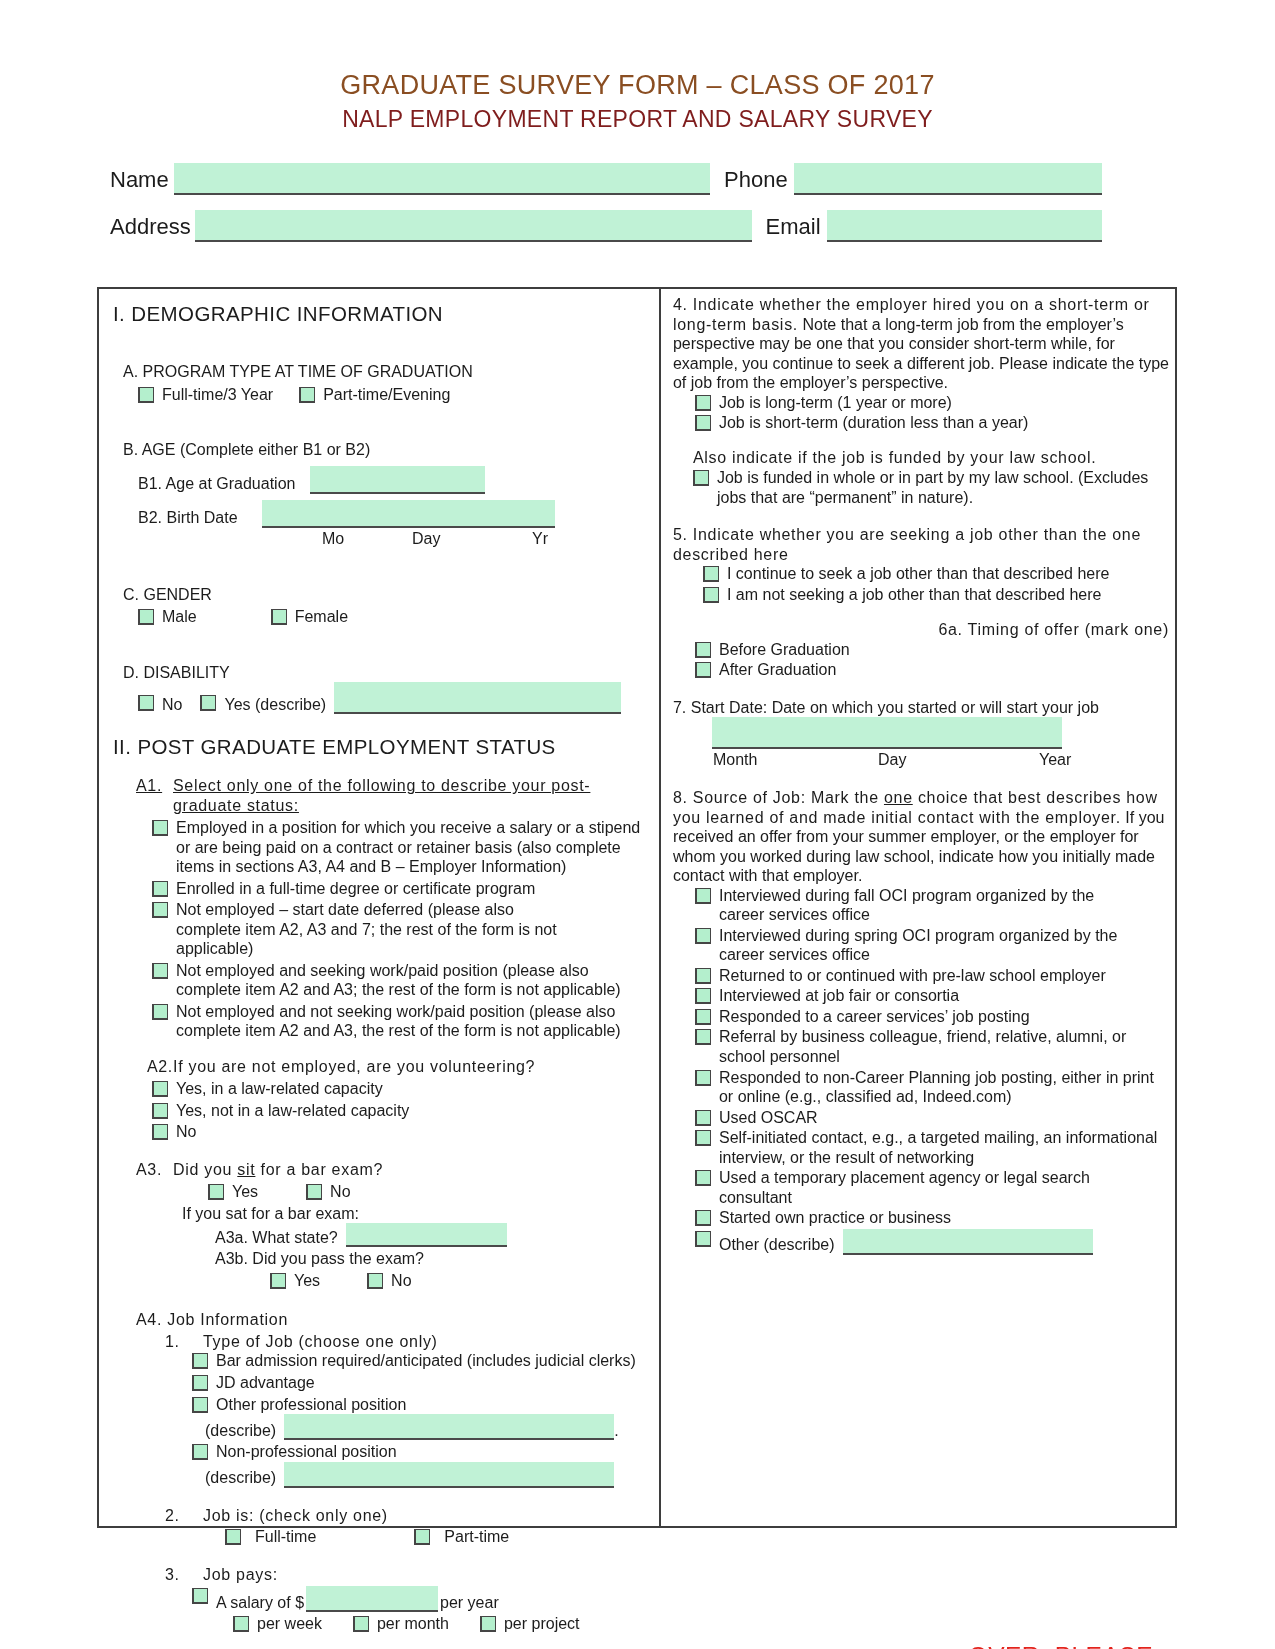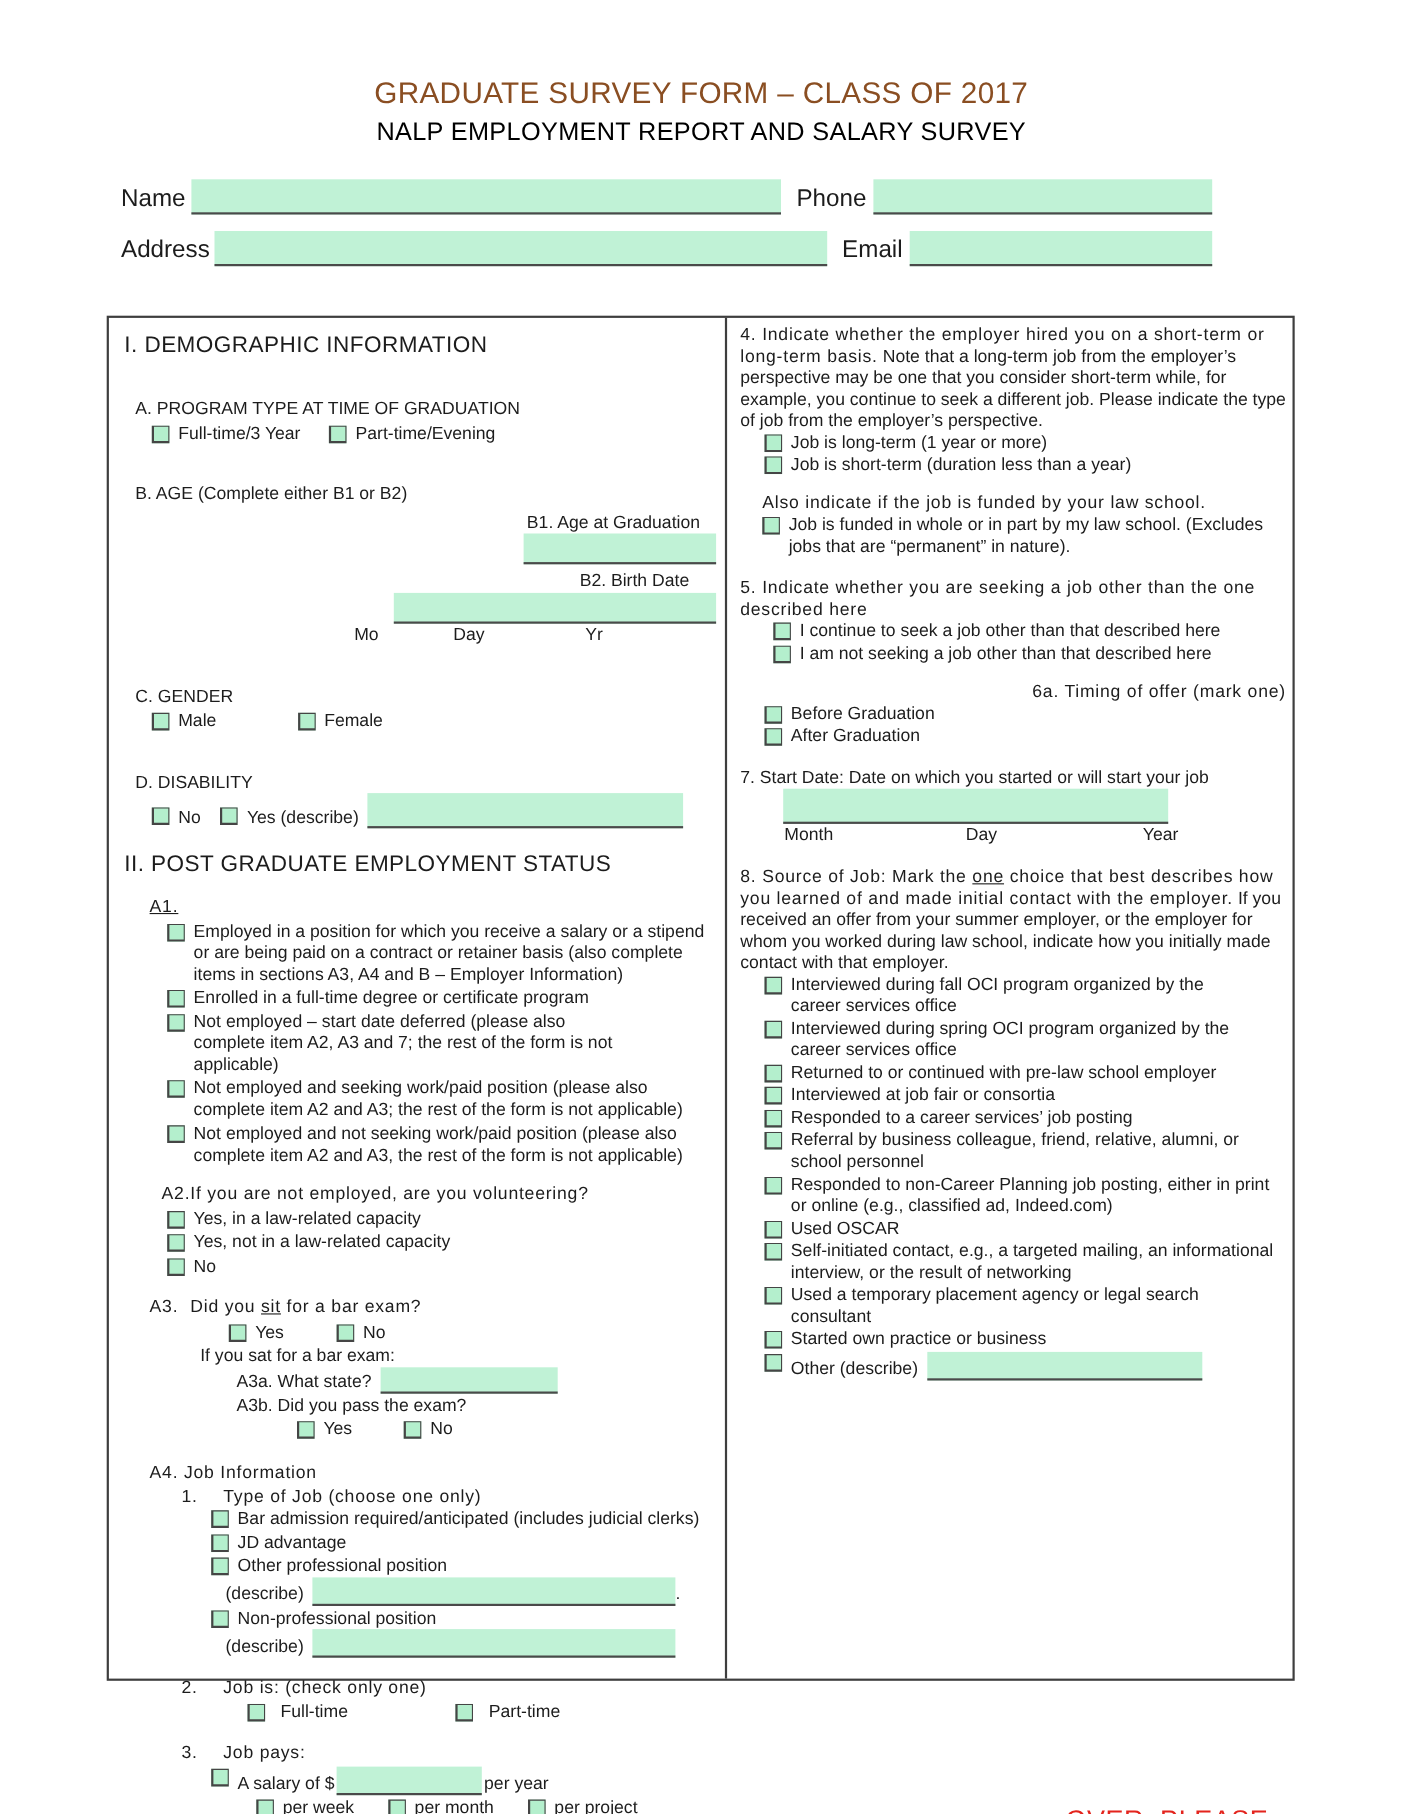--- a/index.html
+++ b/index.html
@@ -1,19 +1,19 @@
 <!DOCTYPE html>
 <html><head>
 <meta charset="utf-8">
 <style>
   html,body{margin:0;padding:0;background:#fff;}
   .page{position:relative;width:1275px;height:1649px;background:#fff;overflow:hidden;
         font-family:"Liberation Sans","DejaVu Sans",sans-serif;color:#1c1c1c;}
   .title1{padding-top:70px;text-align:center;font-size:27px;color:#8a4e22;letter-spacing:.3px;}
-  .title2{text-align:center;font-size:23px;color:#000000;margin-top:5px;letter-spacing:.3px;}
+  .title2{text-align:center;font-size:23px;color:#7f1d1d;margin-top:5px;letter-spacing:.3px;}
 
   .contact{margin:30px 0 0 110px;width:992px;font-size:22px;}
   .crow{display:flex;align-items:flex-end;}
   .crow + .crow{margin-top:15px;}
   .clabel{white-space:nowrap;padding-bottom:2px;}
   .gf{background:#c0f2d6;border-bottom:2px solid #4a4a4a;display:inline-block;}
   .cf{height:30px;}
   .f-name{width:548px;margin-left:5px;}
   .f-phone{width:315px;margin-left:6px;}
   .f-address{width:566px;margin-left:4px;}
@@ -37,21 +37,21 @@
   .inlineopts{display:flex;align-items:flex-start;}
   .inlineopts .cb{margin-right:8px;}
 
   .gfl{display:inline-block;height:22px;background:#c0f2d6;border-bottom:2px solid #4a4a4a;vertical-align:bottom;}
 
   .sectitle{margin-left:10px;margin-top:36px;}
   .mb16{margin-bottom:16px;} .mb14{margin-bottom:14px;} .mb18{margin-bottom:18px;}
   .mb2{margin-bottom:2px;} .mb3{margin-bottom:3px;} .mb6{margin-bottom:6px;}
   .mt16{margin-top:16px;text-align:right;} .mt18{margin-top:18px;} .mt20{margin-top:20px;}
 
-  .brow{display:flex;align-items:flex-end;margin-left:25px;flex-direction:column;}
+  .brow{display:flex;align-items:flex-end;margin-left:25px;}
   .blabel1{display:inline-block;width:172px;}
   .blabel2{display:inline-block;width:124px;}
   .bf1{width:175px;height:26px;}
   .bf2{width:293px;height:26px;}
   .units{position:relative;height:20px;margin-top:1px;}
   .units span{position:absolute;top:0;}
 
   .crow2{display:flex;align-items:flex-end;margin-left:25px;}
   .drow .gfl{height:30px;}
 
@@ -178,20 +178,21 @@
           <span style="margin-left:8px;">Yes (describe)</span>
           <span class="gfl" style="width:287px;height:30px;margin-left:8px;"></span>
         </div>
       </div>
 
       <div class="h1" style="margin-top:20px;">II. POST GRADUATE EMPLOYMENT STATUS</div>
 
       <div>
         <div class="qrow mb3 ls" style="margin-left:23px;text-decoration:underline;">
           <span class="qnum">A1.</span>
+          <span class="qtext">Select only one of the following to describe your post-graduate status:</span>
         </div>
         <div class="opt a1opt">
           <span class="cb"></span>
           <span class="ol">Employed in a position for which you receive a salary or a stipend or are being paid on a contract or retainer basis (also complete items in sections A3, A4 and B – Employer Information)</span>
         </div>
         <div class="opt a1opt">
           <span class="cb"></span>
           <span class="ol">Enrolled in a full-time degree or certificate program</span>
         </div>
         <div class="opt a1opt">

